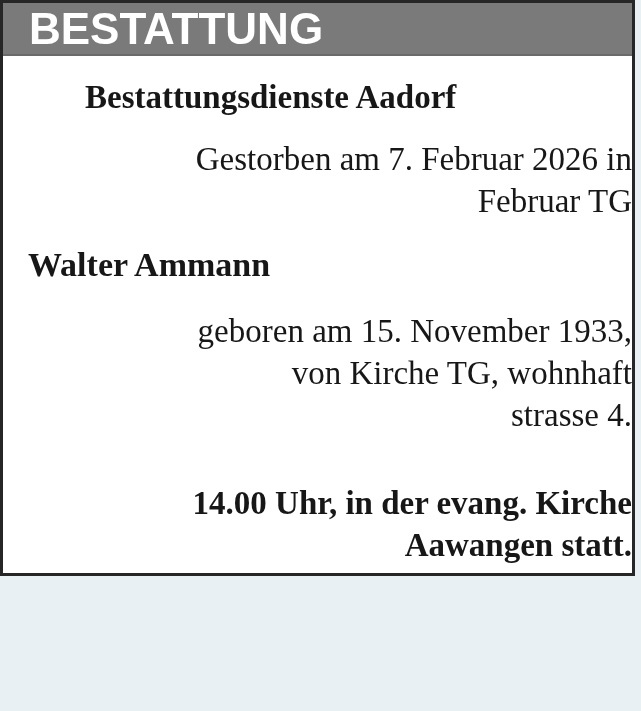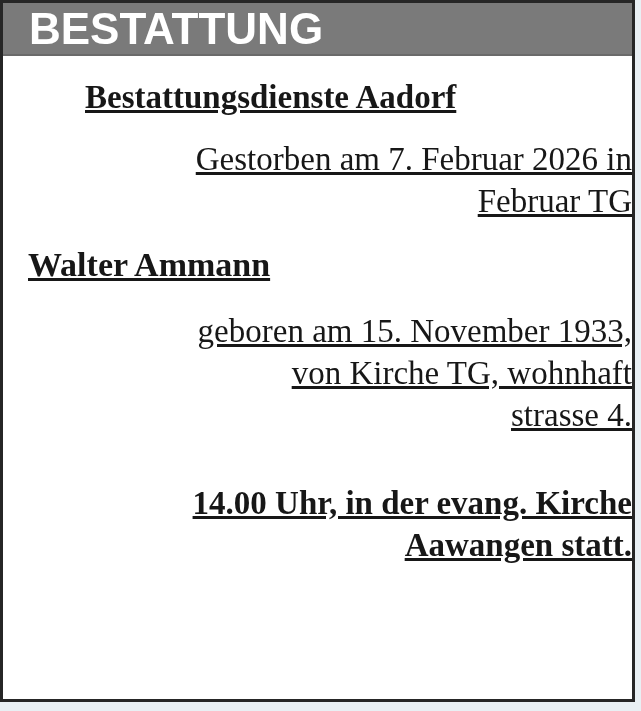--- a/index.html
+++ b/index.html
@@ -11,21 +11,21 @@
     height: 711px;
     background: #e9f0f4; 
     font-family: "Liberation Serif", serif;
     overflow: hidden;
   }
   .notice-card {
     position: absolute;
     left: 0;
     top: 0;
     width: 635px;
-    height: 702px;
+    height: 576px;
     box-sizing: border-box;
     border: 3px solid #262626;
     background: #ffffff;
   }
   .notice-header {
     height: 51px;
     background: #7a7a7a;
     border-bottom: 2px solid #6a6a6a;
     display: flex;
     align-items: center;
@@ -40,21 +40,20 @@
     padding-left: 26px;
     white-space: nowrap;
   }
   .notice-body {
     color: #171717;
   }
   .para {
     margin: 0;
     font-size: 33px;
     line-height: 42px;
-    text-decoration: underline;
   }
   .para .line {
     display: block;
     white-space: nowrap;
     text-align: right;
   }
   .indented { padding-left: 82px; }
   .funeral-home {
     margin-top: 20px;
     font-weight: bold;

